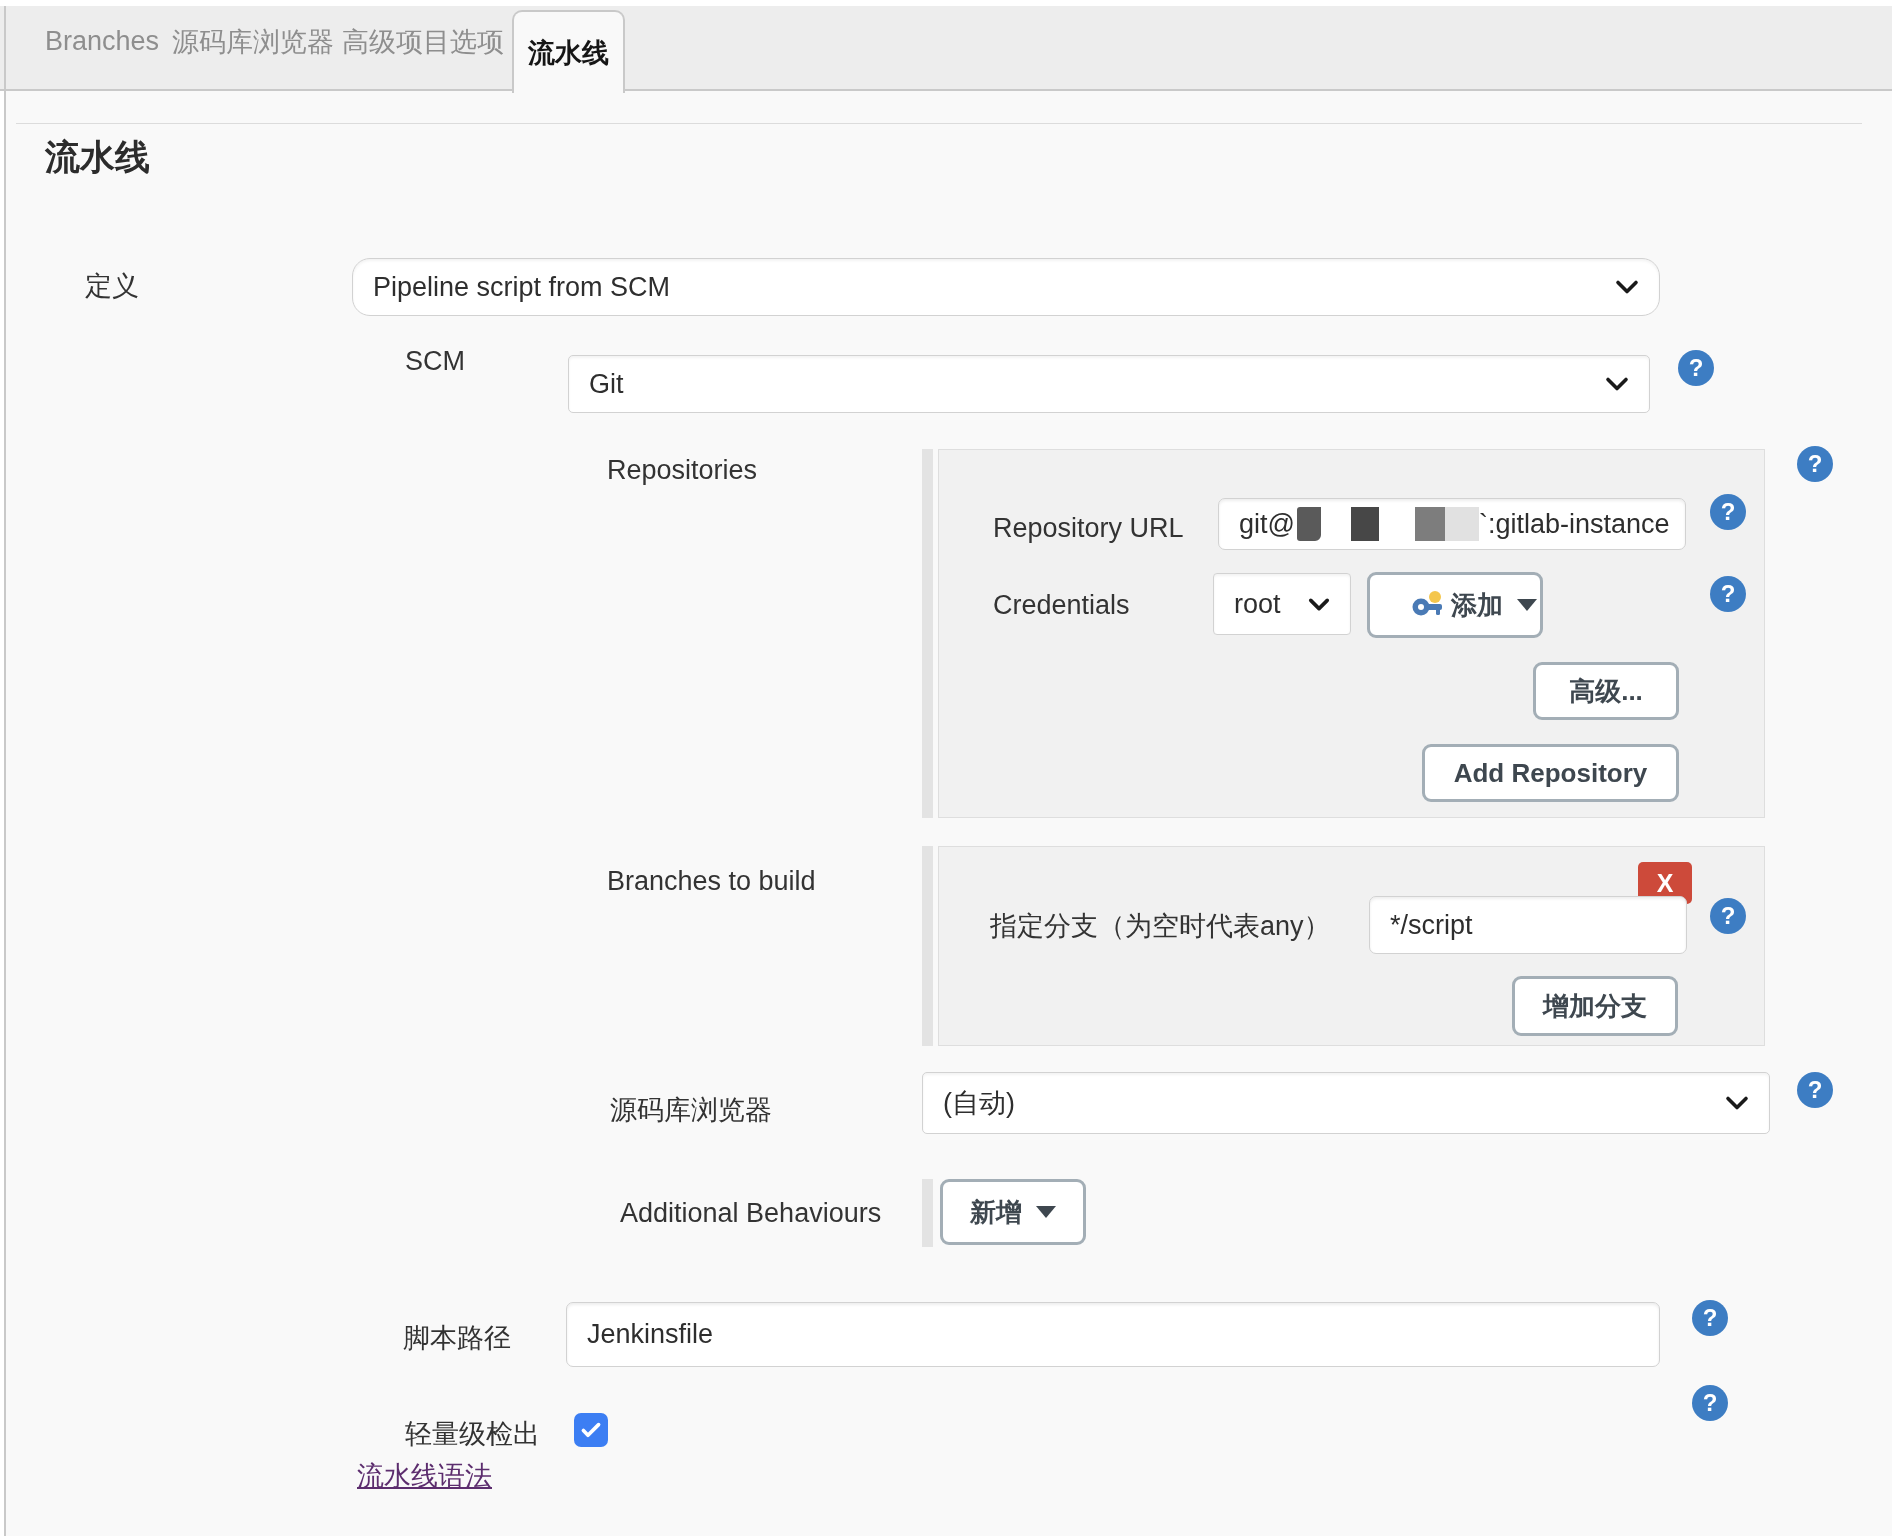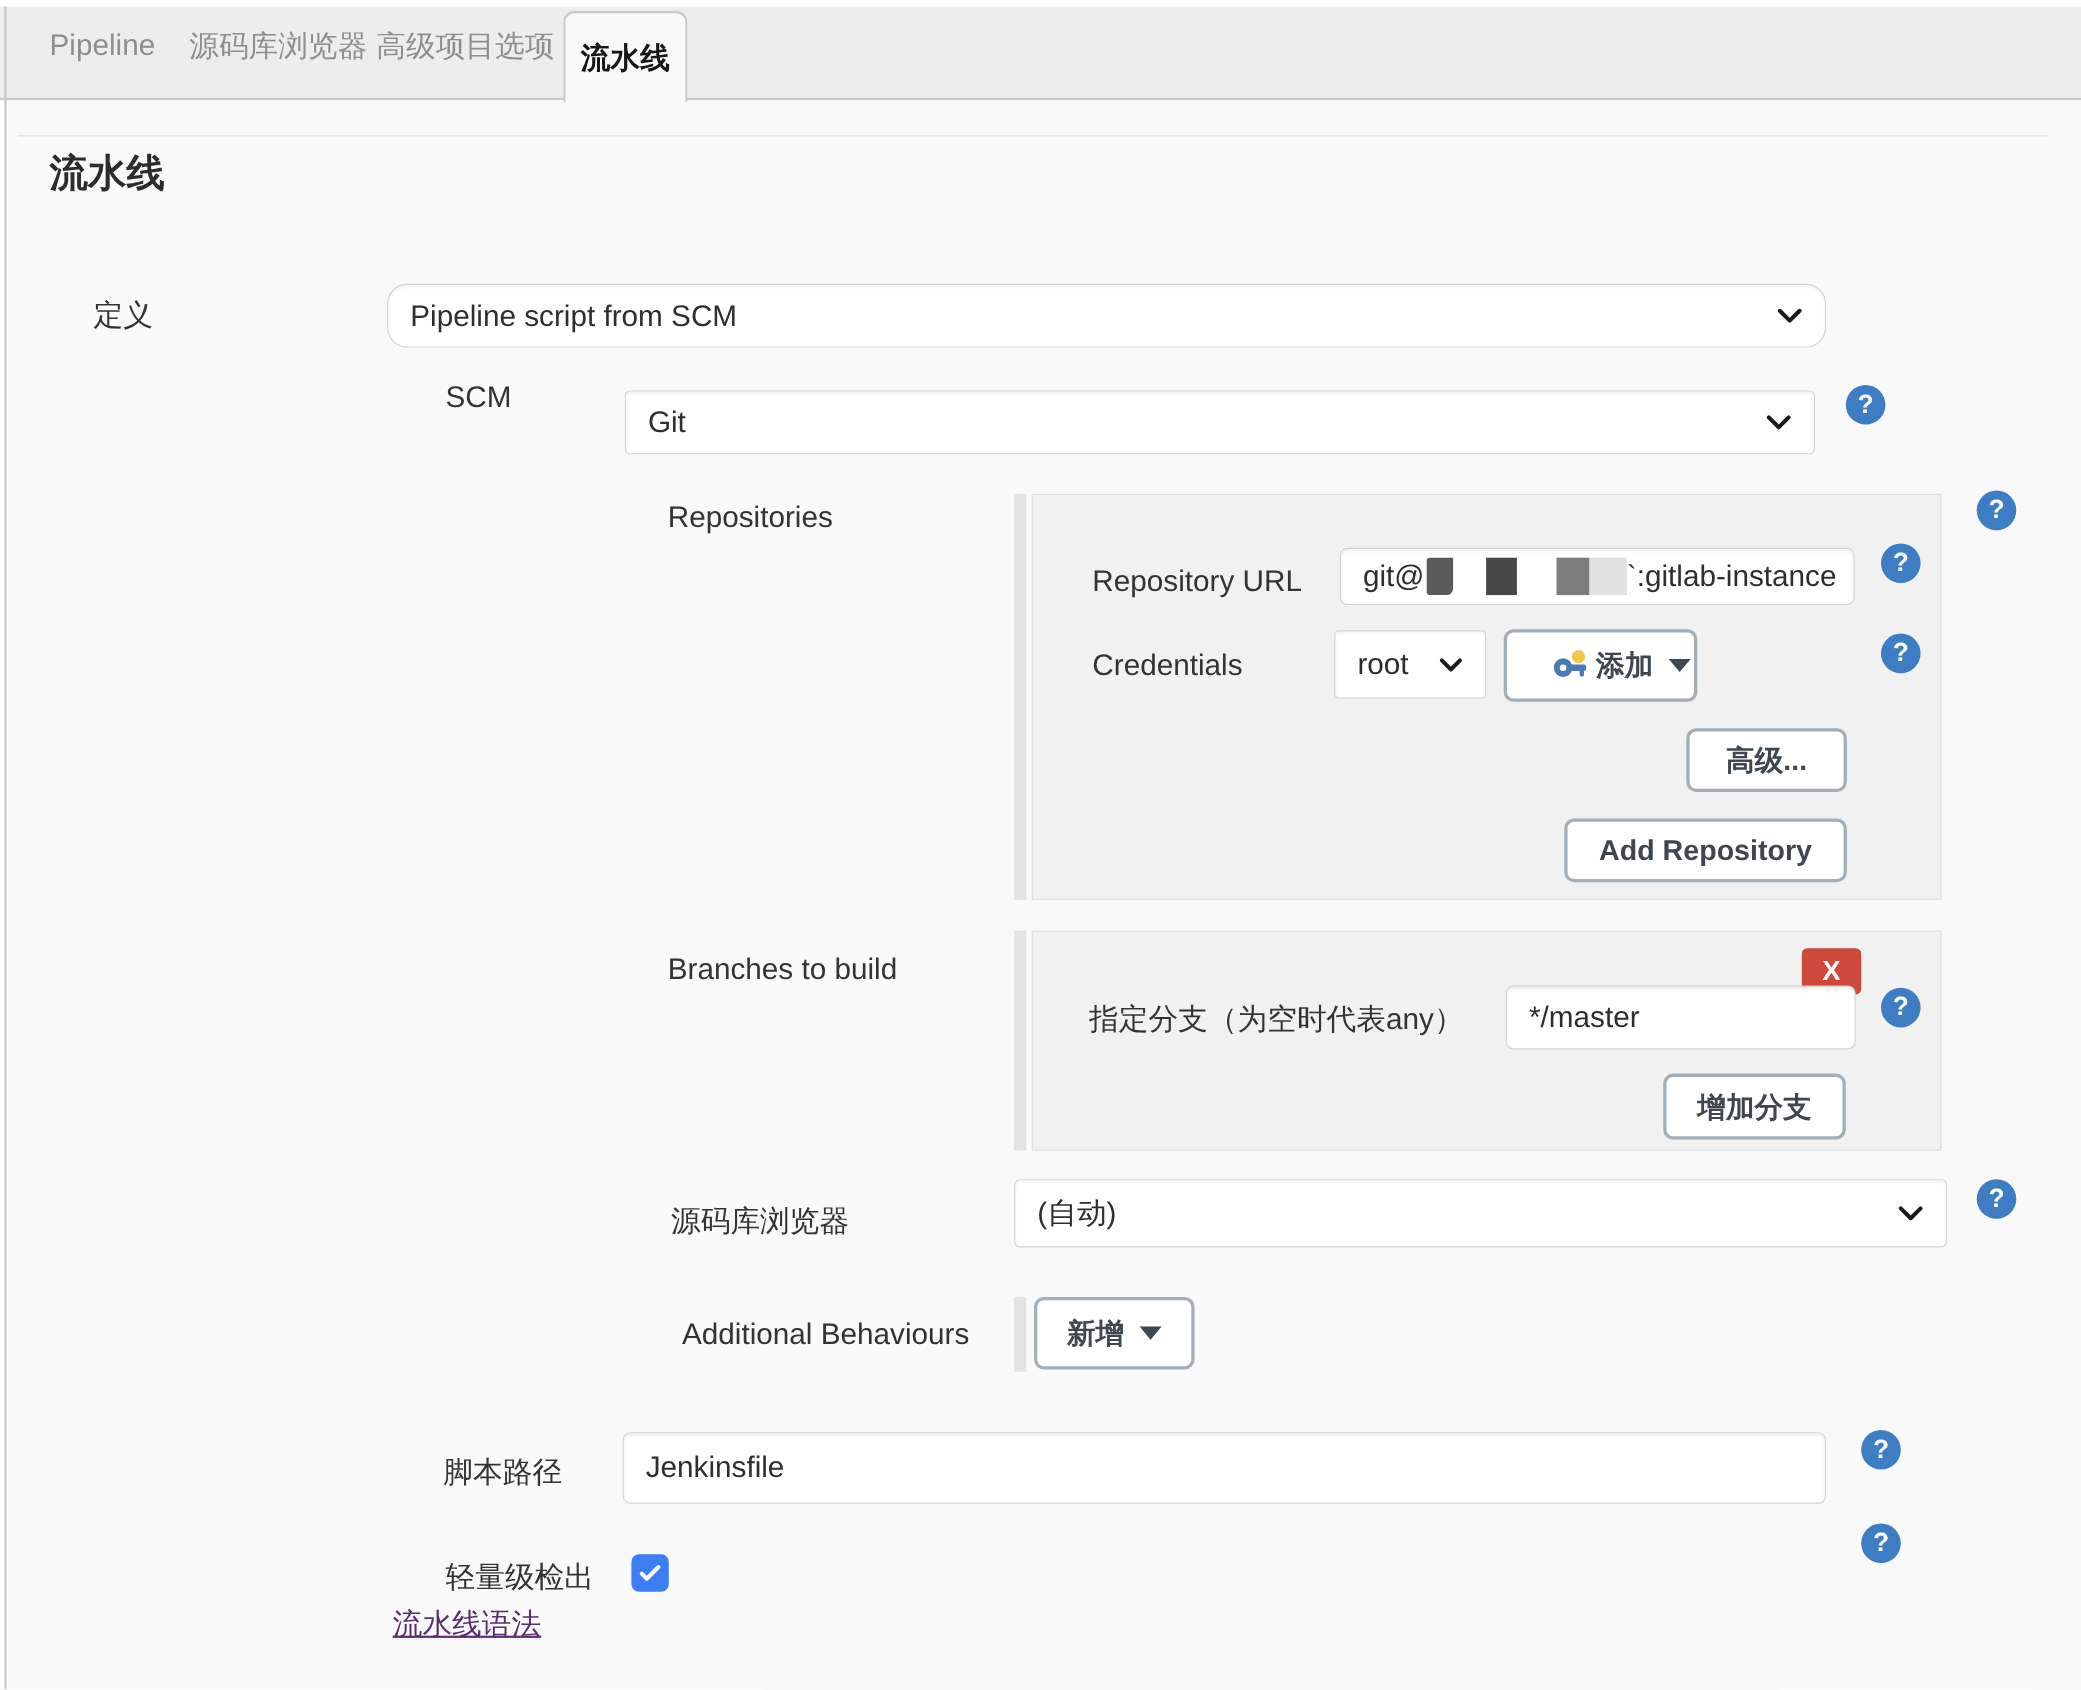--- a/index.html
+++ b/index.html
@@ -53,21 +53,21 @@
   .rb3{width:30px;background:#7d7d7d;margin-left:36px;}
   .rb4{width:34px;background:#e1e1e1;}
   .urltext{flex:none;}
 </style>
 </head>
 <body>
 
 <div class="screen">
 
   <div class="tabbar"></div>
-  <div class="tab" style="left:45px;">Pipeline</div>
+  <div class="tab" style="left:45px;">Branches</div>
   <div class="tab" style="left:172px;">源码库浏览器</div>
   <div class="tab" style="left:342px;">高级项目选项</div>
   <div class="tab-active">
     <span>流水线</span>
   </div>
 
   <div class="content"></div>
   <div class="left-border"></div>
   <div class="separator"></div>
 
@@ -128,21 +128,21 @@
 
   <div class="btn" style="left:1533px;top:662px;width:146px;height:58px;">高级...</div>
   <div class="btn" style="left:1422px;top:744px;width:257px;height:58px;">Add Repository</div>
 
   <div class="label" style="left:607px;top:866px;">Branches to build</div>
   <div class="strip" style="left:922px;top:846px;height:200px;"></div>
   <div class="panel" style="left:938px;top:846px;width:827px;height:200px;"></div>
   <div class="xbtn" style="left:1638px;top:862px;width:54px;height:42px;">X</div>
   <div class="label" style="left:990px;top:908px;">指定分支（为空时代表any）</div>
   <div class="input" style="left:1369px;top:896px;width:318px;height:58px;">
-    <span>*/master</span>
+    <span>*/script</span>
   </div>
   <div class="help" style="left:1710px;top:898px;">?</div>
   <div class="btn" style="left:1512px;top:976px;width:166px;height:60px;">增加分支</div>
 
   <div class="label" style="left:610px;top:1092px;">源码库浏览器</div>
   <div class="select" style="left:922px;top:1072px;width:848px;height:62px;">
     <span>(自动)</span>
     <svg class="chev" width="24" height="16" viewBox="0 0 16 10">
         <polyline points="2,2 8,8 14,2" fill="none" stroke="#1a1a1a" stroke-width="2.4" stroke-linecap="round" stroke-linejoin="round"></polyline>
       </svg>

